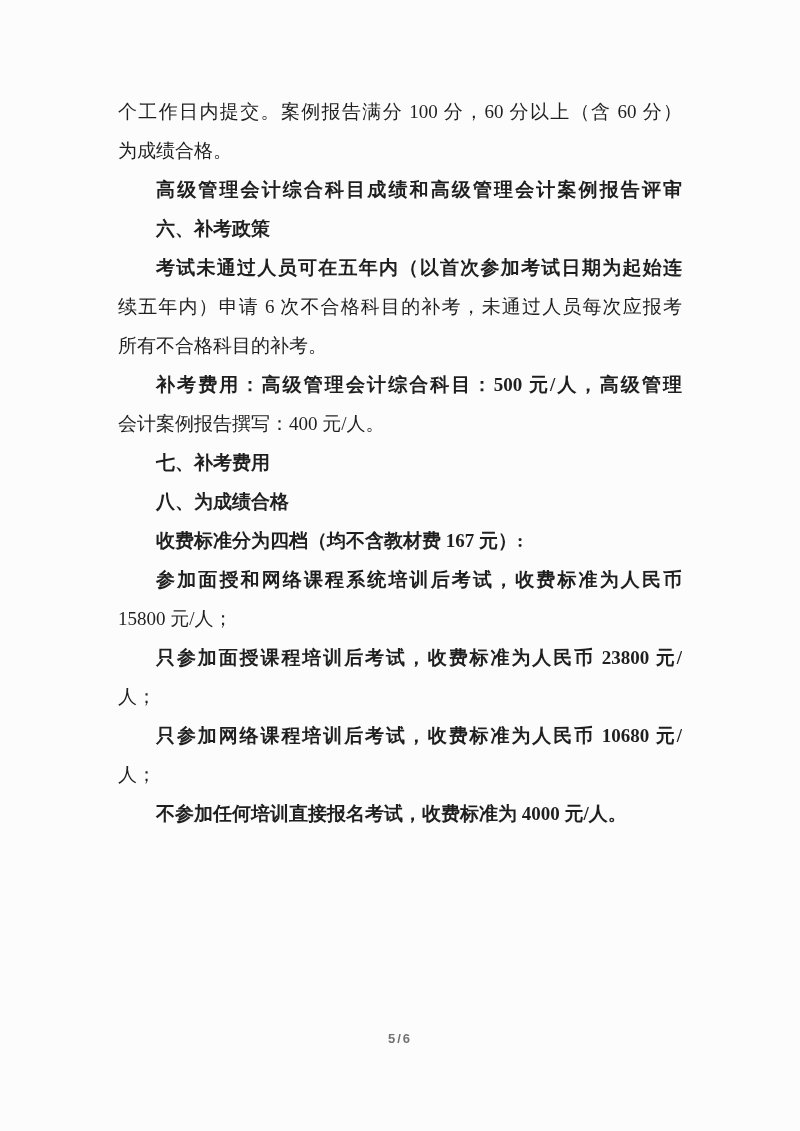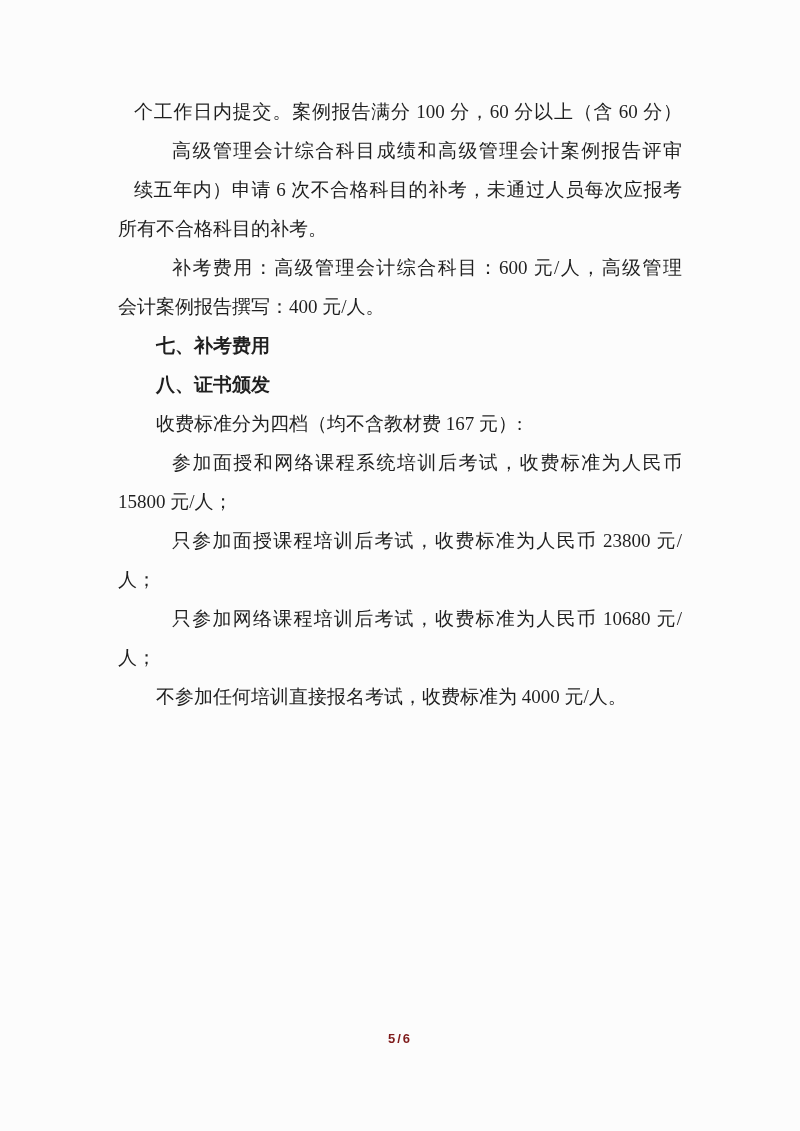--- a/index.html
+++ b/index.html
@@ -27,58 +27,61 @@
     display: block;
     height: 39px;
     line-height: 39px;
     overflow: hidden;
     text-align: left;
   }
   
   .line.fill {
     text-align: justify;
     text-align-last: justify;
-    margin-left: 16px;
   }
   .line.end {
     text-align: left;
   }
   .line.heading {
     font-weight: 700;
     text-align: left;
   }
   .line.indent {
     text-indent: 2em;
+    font-weight: bold;
   }
   .footer {
     position: absolute;
     top: 1031px;
     left: 0;
     width: 100%;
     text-align: center;
     font-family: "Liberation Sans", "DejaVu Sans", sans-serif;
     font-size: 13px;
     font-weight: 700;
     letter-spacing: 2px;
-    color: #7f1d1d;
+    color: #737373;
   }
 </style>
 </head>
 <body>
 
 <div class="page">
   <div class="doc-body">
       <div class="line fill">个工作日内提交。案例报告满分 100 分，60 分以上（含 60 分）</div>
+      <div class="line end">为成绩合格。</div>
       <div class="line fill indent">高级管理会计综合科目成绩和高级管理会计案例报告评审</div>
+      <div class="line heading indent">六、补考政策</div>
+      <div class="line fill indent">考试未通过人员可在五年内（以首次参加考试日期为起始连</div>
       <div class="line fill">续五年内）申请 6 次不合格科目的补考，未通过人员每次应报考</div>
       <div class="line end">所有不合格科目的补考。</div>
-      <div class="line fill indent">补考费用：高级管理会计综合科目：600 元/人，高级管理</div>
+      <div class="line fill indent">补考费用：高级管理会计综合科目：500 元/人，高级管理</div>
       <div class="line end">会计案例报告撰写：400 元/人。</div>
       <div class="line heading indent">七、补考费用</div>
-      <div class="line heading indent">八、证书颁发</div>
+      <div class="line heading indent">八、为成绩合格</div>
       <div class="line end indent">收费标准分为四档（均不含教材费 167 元）:</div>
       <div class="line fill indent">参加面授和网络课程系统培训后考试，收费标准为人民币</div>
       <div class="line end">15800 元/人；</div>
       <div class="line fill indent">只参加面授课程培训后考试，收费标准为人民币 23800 元/</div>
       <div class="line end">人；</div>
       <div class="line fill indent">只参加网络课程培训后考试，收费标准为人民币 10680 元/</div>
       <div class="line end">人；</div>
       <div class="line end indent">不参加任何培训直接报名考试，收费标准为 4000 元/人。</div>
     </div>
   <div class="footer">

